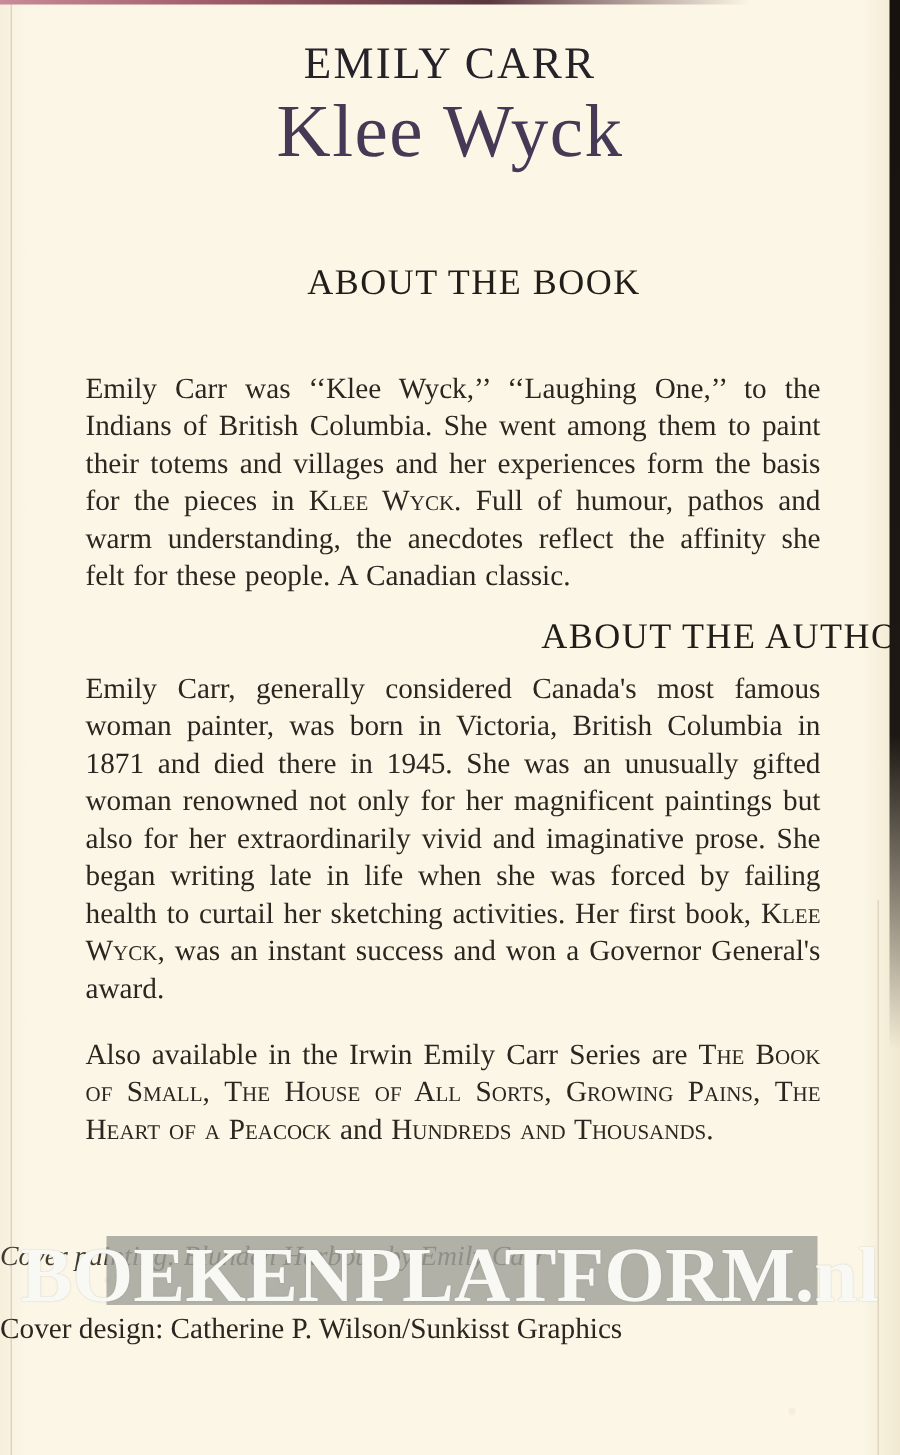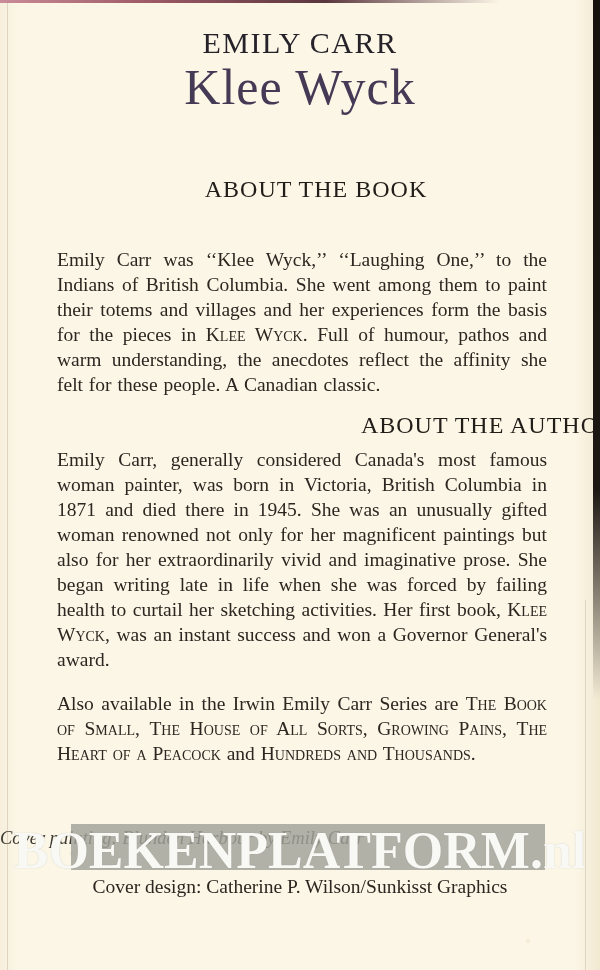--- a/index.html
+++ b/index.html
@@ -76,21 +76,21 @@
     background: rgba(161,161,154,0.82); z-index: 2;
   }
   .wm-text {
     position: absolute; top: 821px; left: 50%; transform: translateX(-50%);
     font-size: 52px; font-weight: bold; letter-spacing: 0px;
     color: #f8f8f4; z-index: 3; white-space: nowrap;
     text-shadow: 0 0 1px rgba(120,120,115,0.4);
   }
   .design-credit {
     position: absolute; top: 876px; left: 0; width: 100%;
-    text-align: center; font-size: 19.5px; color: #2c2620;
+    text-align: left; font-size: 19.5px; color: #2c2620;
   }
   .isbn {
     position: absolute; top: 905px; left: 0; width: 100%;
     text-align: center; font-size: 19.5px; letter-spacing: 2px;
     color: #2c2620;
   }
 </style>
 </head>
 <body>
 

